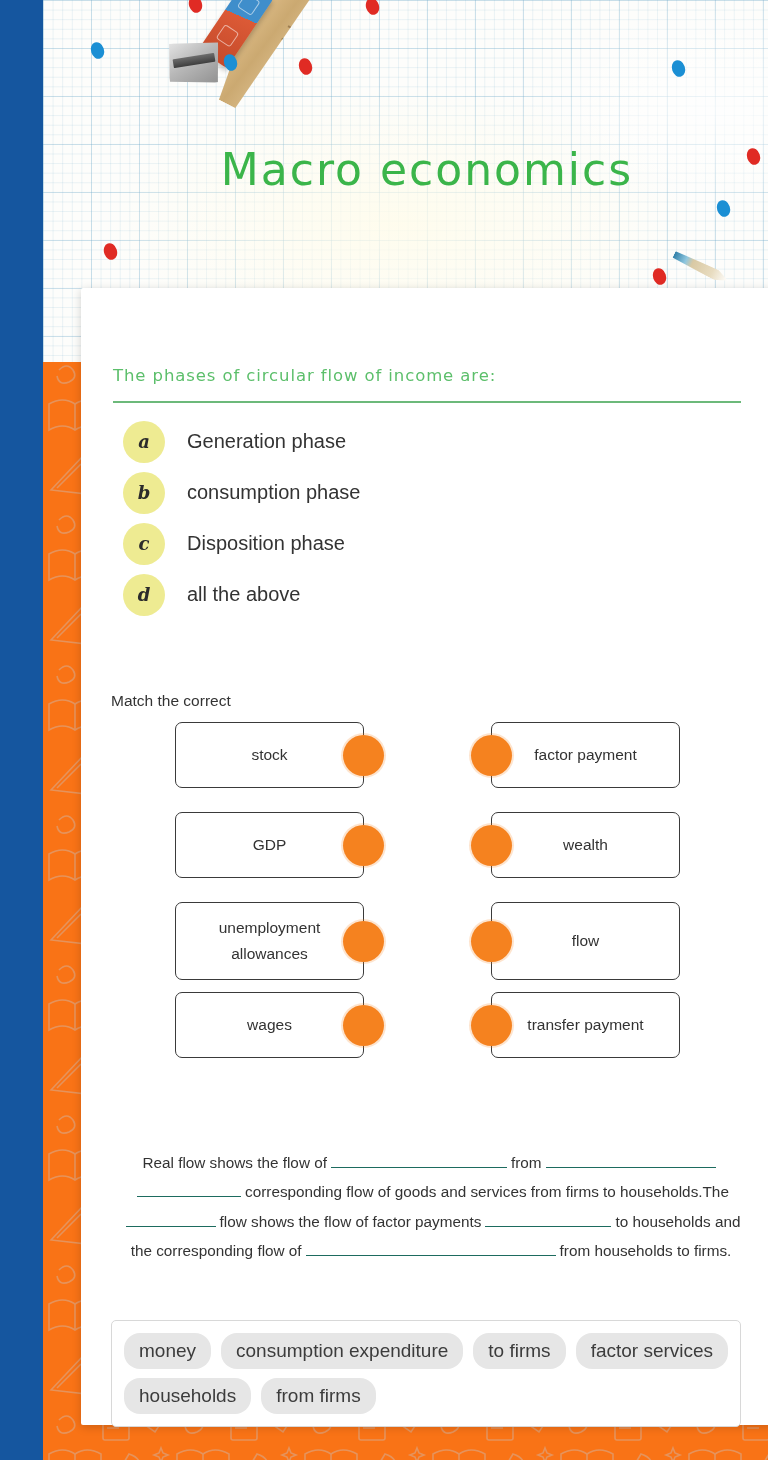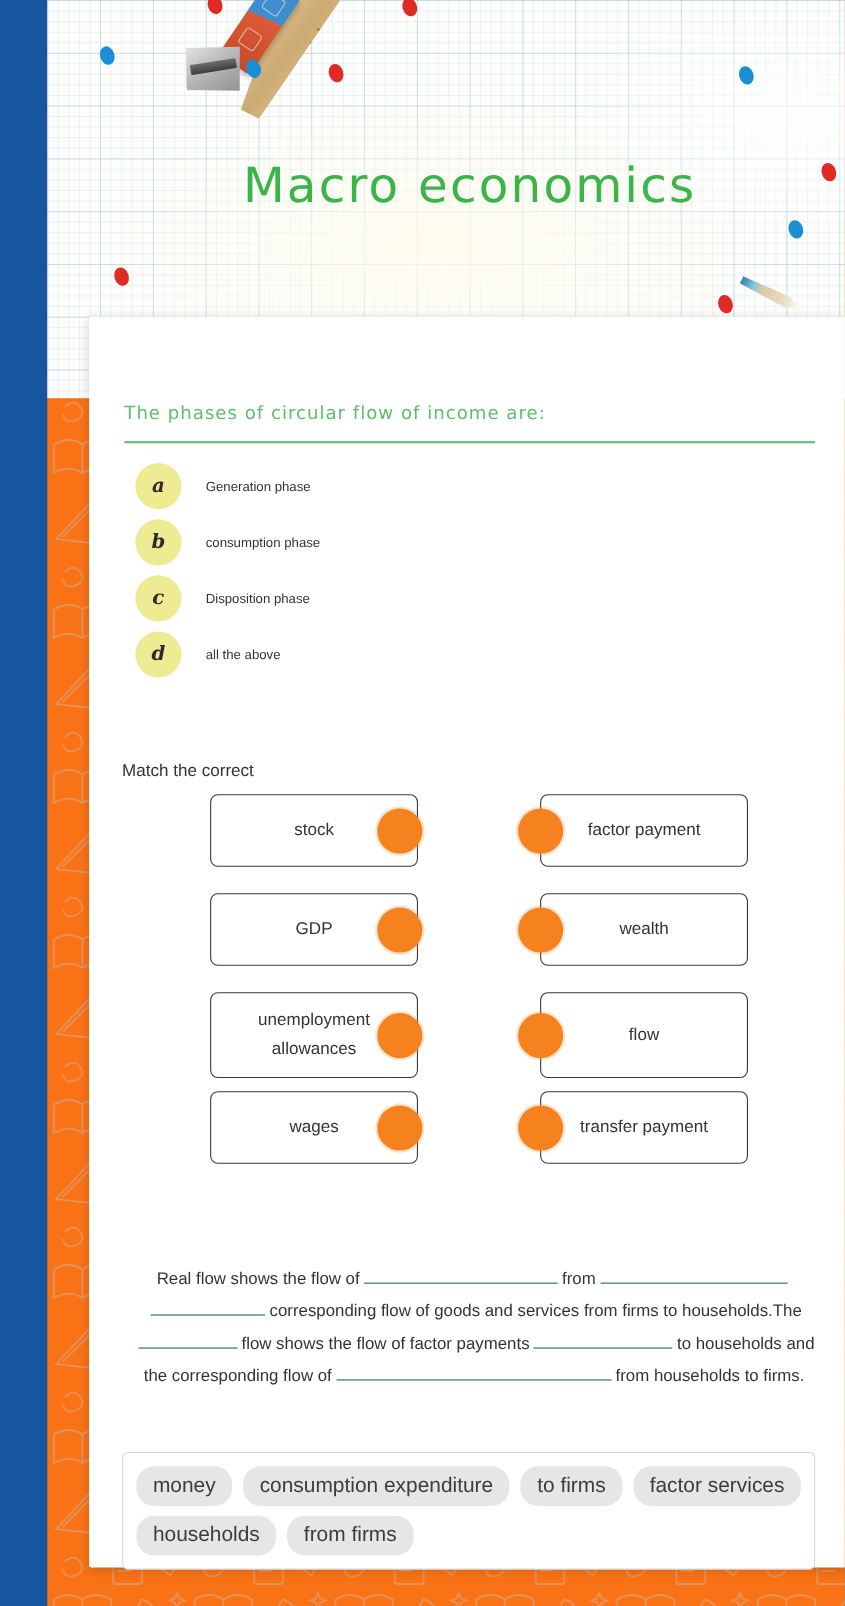--- a/index.html
+++ b/index.html
@@ -178,21 +178,21 @@
     display: flex; align-items: center; justify-content: center;
     font-family: "DejaVu Serif", serif;
     font-style: italic;
     font-size: 18px;
     font-weight: 700;
     color: #2b2b2b;
     flex: 0 0 auto;
   }
   .opt-label {
     margin-left: 22px;
-    font-size: 12px;
+    font-size: 20px;
     color: #333333;
     white-space: nowrap;
   }
 
   
   .q2-heading {
     position: absolute;
     left: 30px; top: 404px;
     font-size: 15.5px;
     color: #333333;
@@ -215,21 +215,21 @@
     background: #ffffff;
     display: flex;
     align-items: center;
     justify-content: center;
     text-align: center;
     font-size: 15.5px;
     color: #333333;
     line-height: 1.65;
     padding: 0 6px;
   }
-  .match-box.left  { left: 16px; }
+  .match-box.left  { left: 0; }
   .match-box.right { left: 316px; }
   .match-box.two-line { height: 78px; }
 
   .connector {
     position: absolute;
     width: 41px; height: 41px;
     border-radius: 50%;
     background: #f5821f;
     box-shadow: 0 0 0 2px rgba(245,130,31,.22);
   }

